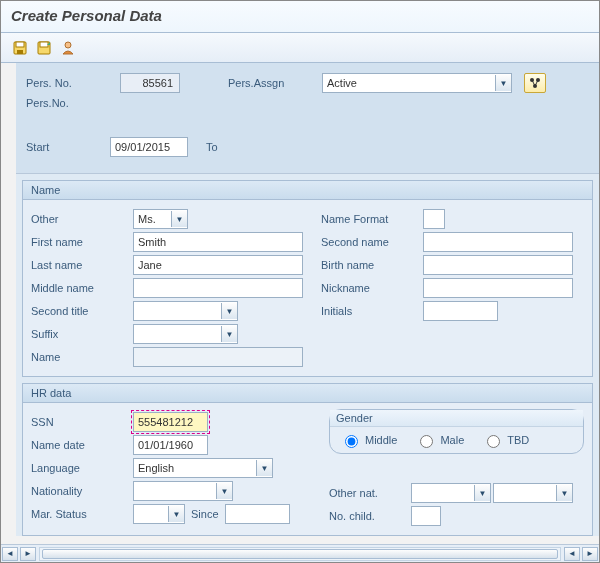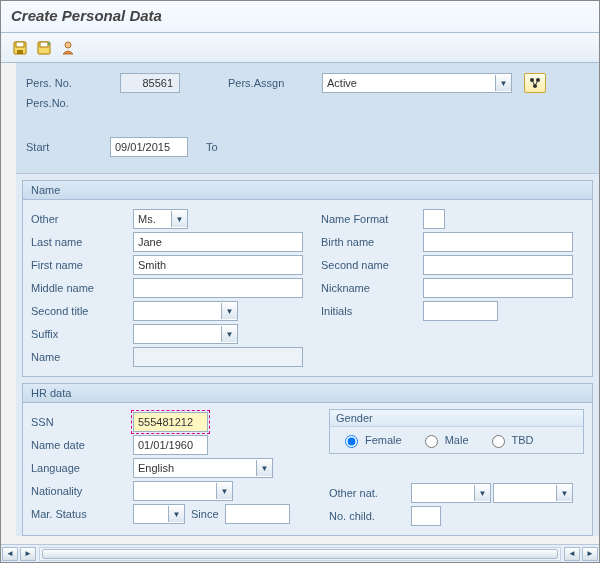--- a/index.html
+++ b/index.html
@@ -21,21 +21,21 @@
   .fake-select .arrow { width: 16px; height: 16px; background: linear-gradient(#fdfdfd,#dbe6f0); border-left: 1px solid #9bb0c5; margin-right:-4px; display:flex;align-items:center;justify-content:center; font-size:8px; color:#2a4d6e; }
   .icon-btn { width: 22px; height: 20px; background: linear-gradient(#fefdeb, #fdecaa); border: 1px solid #c9a738; display: inline-flex; align-items: center; justify-content: center; cursor: pointer; font-size: 11px; border-radius:2px;}
   .group { border: 1px solid #a8bdd4; margin: 6px 6px 0 6px; background: #e6eef7; }
   .group-header { background: linear-gradient(#dce9f5,#c9dced); border-bottom: 1px solid #a8bdd4; padding: 3px 8px; color: #3a5b7c; font-size: 11px; }
   .group-body { padding: 6px 8px; }
   .two-col { display: flex; gap: 18px; }
   .col { flex: 1; }
   .field-row { display: flex; align-items: center; margin: 3px 0; gap: 2px; }
   .field-row .fl { width: 100px; color: #3a5b7c; }
   .ssn-input { background: #fff7c2 !important; outline: 1px dashed #d08; outline-offset: 1px; }
-  .gender-box { border: 1px solid #a8bdd4; background: #e6eef7; border-radius: 0; }
+  .gender-box { border: 1px solid #a8bdd4; background: #e6eef7; border-radius: 12px; }
   .gender-head { padding: 2px 6px; background: linear-gradient(#eef5fc,#dce9f5); border-bottom: 1px solid #c4d4e4; color:#3a5b7c;}
   .gender-body { display: flex; gap: 18px; padding: 5px 10px; align-items:center; }
   .gender-body label { display:flex;align-items:center;gap:4px;color:#3a5b7c;}
   .scrollbar-h { position: absolute; bottom: 0; left: 0; right: 0; height: 18px; background: #e6eef7; border-top: 1px solid #b8c8da; display: flex; align-items: center; }
   .scroll-btn { width: 16px; height: 14px; background: linear-gradient(#fdfdfd,#d8e2ec); border: 1px solid #a8bdd4; display:flex;align-items:center;justify-content:center; font-size:8px; color:#2a4d6e; margin: 0 1px; cursor:pointer;}
   .scroll-track { flex: 1; height: 14px; background: #edf3f9; border: 1px solid #c4d4e4; margin: 0 2px; position: relative; }
   .scroll-thumb { position: absolute; top:1px; bottom:1px; left:2px; right:2px; background: linear-gradient(#fdfdfd,#d8e2ec); border:1px solid #a8bdd4; border-radius:2px;}
   svg { display: block; }
 </style>
 </head>
@@ -110,28 +110,28 @@
         <div class="two-col">
           <div class="col">
             <div class="field-row">
               <span class="fl">Other</span>
               <span class="fake-select" style="width:55px;">
                   <span>Ms.</span>
                   <span class="arrow">▼</span>
                 </span>
             </div>
             <div class="field-row">
+              <span class="fl">First name</span>
+              <input type="text" style="width: 170px;" value="Smith">
+            </div>
+            <div class="field-row">
               <span class="fl">Last name</span>
               <input type="text" style="width: 170px;" value="Jane">
             </div>
             <div class="field-row">
-              <span class="fl">First name</span>
-              <input type="text" style="width: 170px;" value="Smith">
-            </div>
-            <div class="field-row">
               <span class="fl">Middle name</span>
               <input type="text" style="width: 170px;" value="">
             </div>
             <div class="field-row">
               <span class="fl">Second title</span>
               <span class="fake-select" style="width:105px;">
                   <span></span>
                   <span class="arrow">▼</span>
                 </span>
             </div>
@@ -146,25 +146,25 @@
               <span class="fl">Name</span>
               <input type="text" readonly="" style="width: 170px;" value="">
             </div>
           </div>
           <div class="col">
             <div class="field-row">
               <span class="fl">Name Format</span>
               <input type="text" style="width: 22px;" value="">
             </div>
             <div class="field-row">
+              <span class="fl">Second name</span>
+              <input type="text" style="width: 150px;" value="">
+            </div>
+            <div class="field-row">
               <span class="fl">Birth name</span>
-              <input type="text" style="width: 150px;" value="">
-            </div>
-            <div class="field-row">
-              <span class="fl">Second name</span>
               <input type="text" style="width: 150px;" value="">
             </div>
             <div class="field-row">
               <span class="fl">Nickname</span>
               <input type="text" style="width: 150px;" value="">
             </div>
             <div class="field-row">
               <span class="fl">Initials</span>
               <input type="text" style="width: 75px;" value="">
             </div>
@@ -209,21 +209,21 @@
               <span style="color:#3a5b7c;margin:0 4px;">Since</span>
               <input type="text" style="width: 65px;" value="">
             </div>
           </div>
           <div class="col">
             <div class="gender-box" style="margin-bottom:4px;">
               <div class="gender-head">Gender</div>
               <div class="gender-body">
                 <label>
                     <input type="radio" name="g" checked="" style="">
-                    <span>Female</span>
+                    <span>Middle</span>
                   </label>
                 <label>
                     <input type="radio" name="g" style="">
                     <span>Male</span>
                   </label>
                 <label>
                     <input type="radio" name="g" style="">
                     <span>TBD</span>
                   </label>
               </div>

